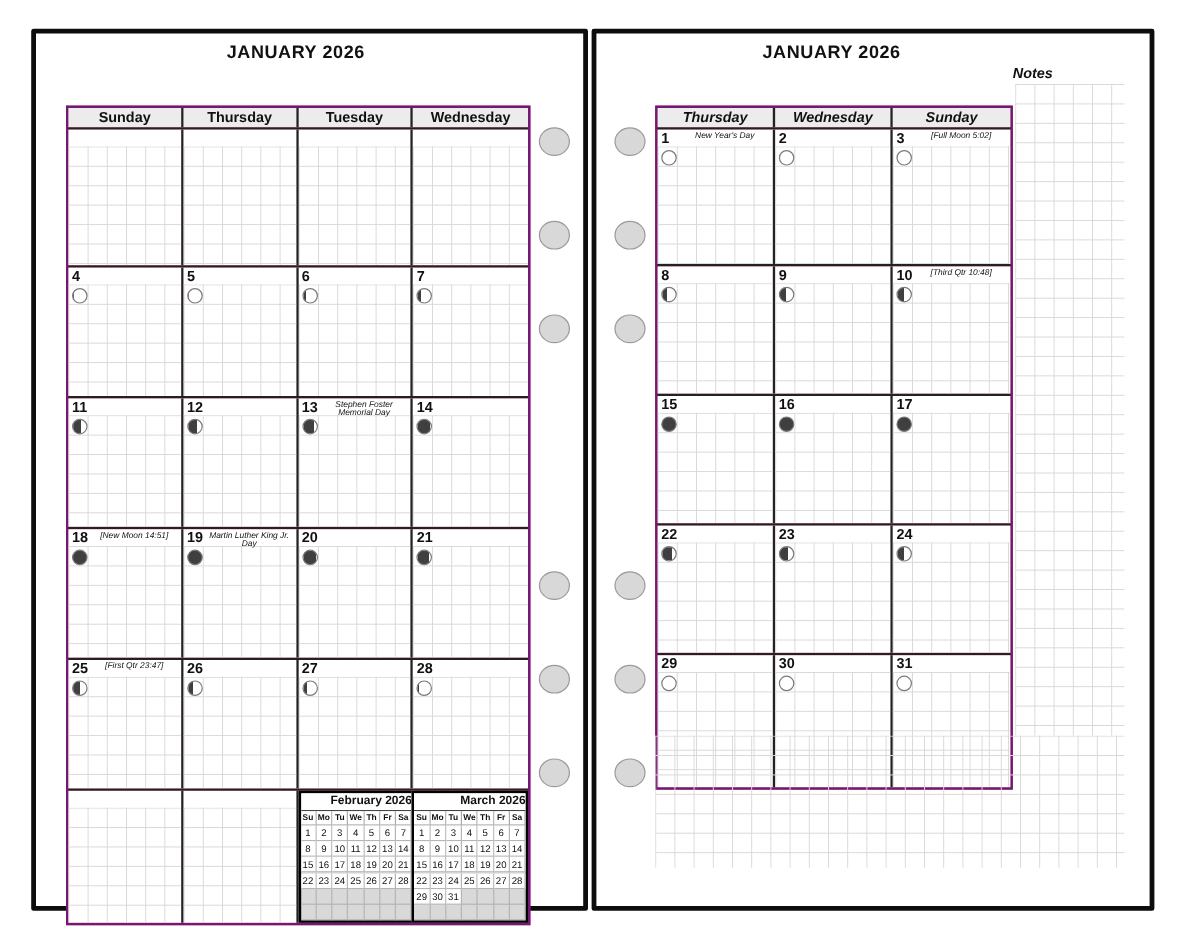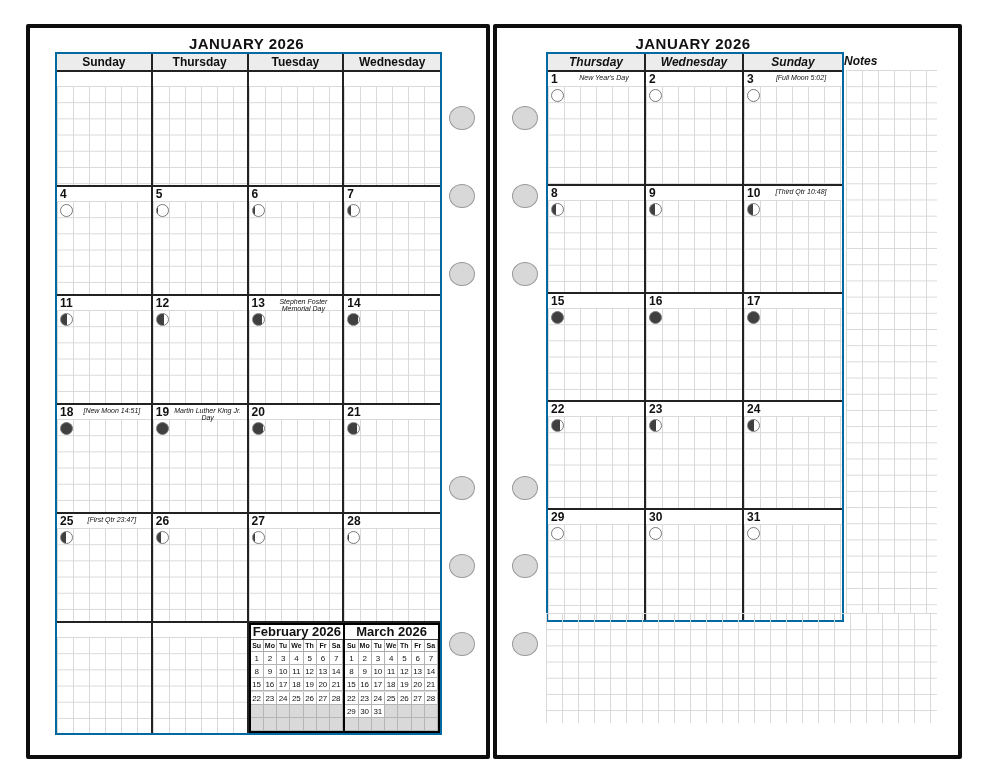--- a/index.html
+++ b/index.html
@@ -6,21 +6,21 @@
   #canvas{position:relative;width:996px;height:774px;background:#fff;overflow:hidden;
           font-family:"Liberation Sans", sans-serif;color:#111;}
   .page{position:absolute;top:24px;height:735px;background:#fff;border:4px solid #0d0d0d;
         border-radius:2px;box-sizing:border-box;}
   #left-page{left:26px;width:464px;}
   #right-page{left:493px;width:469px;}
   .page-title{position:absolute;top:7px;text-align:center;font-weight:bold;font-size:15px;
               letter-spacing:.5px;}
   .hole{position:absolute;width:26px;height:24px;border-radius:50%;background:#d8d8d8;
         border:1px solid #9a9a9a;box-sizing:border-box;}
-  .cal-table{position:absolute;border:2px solid #0369a1;box-sizing:content-box;background:#be185d;}
+  .cal-table{position:absolute;border:2px solid #701a75;box-sizing:content-box;background:#be185d;margin-top:36px;}
   .cal-row{display:grid;}
   .cal-header-cell{background:#ececec;font-weight:bold;font-size:12px;text-align:center;
                    line-height:16px;height:16px;border-right:2px solid #222;overflow:hidden;}
   .cal-header-cell:last-child{border-right:none;}
   .week-row{border-top:2px solid #222;}
   .day-cell{position:relative;border-right:2px solid #222;overflow:hidden;background:#fff;}
   .day-cell:last-child{border-right:none;}
   .cell-grid{position:absolute;left:0;right:0;top:14px;bottom:0;
              background-image:linear-gradient(#d9d9d9 1px,transparent 1px),
                               linear-gradient(90deg,#d9d9d9 1px,transparent 1px);
@@ -32,21 +32,21 @@
         border:1px solid #7a7a7a;}
   .notes-label{position:absolute;font-weight:bold;font-style:italic;font-size:12px;
                text-align:left;}
   .paper-grid{position:absolute;background-image:linear-gradient(#d9d9d9 1px,transparent 1px),
               linear-gradient(90deg,#d9d9d9 1px,transparent 1px);background-size:16px 16.2px;}
   .mini-block{grid-column:3/5;display:flex;}
   .mini-cal{flex:1;border:2px solid #000;background:#d9d9d9;display:flex;flex-direction:column;
             box-sizing:border-box;overflow:hidden;}
   .mini-cal + .mini-cal{margin-left:-2px;}
   .mini-title{height:14px;background:#fff;border-bottom:1px solid #444;font-weight:bold;
-              font-size:13px;line-height:14px;text-align:center;}
+              font-size:10px;line-height:14px;text-align:right;}
   .mini-row{display:grid;grid-template-columns:repeat(7,1fr);}
   .mini-dn{height:12px;background:#fff;font-weight:bold;font-size:7px;line-height:12px;
            text-align:center;border-right:1px solid #aaa;border-bottom:1px solid #aaa;
            box-sizing:border-box;}
   .mini-num{flex:1;font-size:8px;text-align:center;border-right:1px solid #b5b5b5;
             border-bottom:1px solid #b5b5b5;box-sizing:border-box;line-height:13px;height:13px;}
   .mini-num.filled{background:#fff;}
 </style>
 </head>
 <body>

